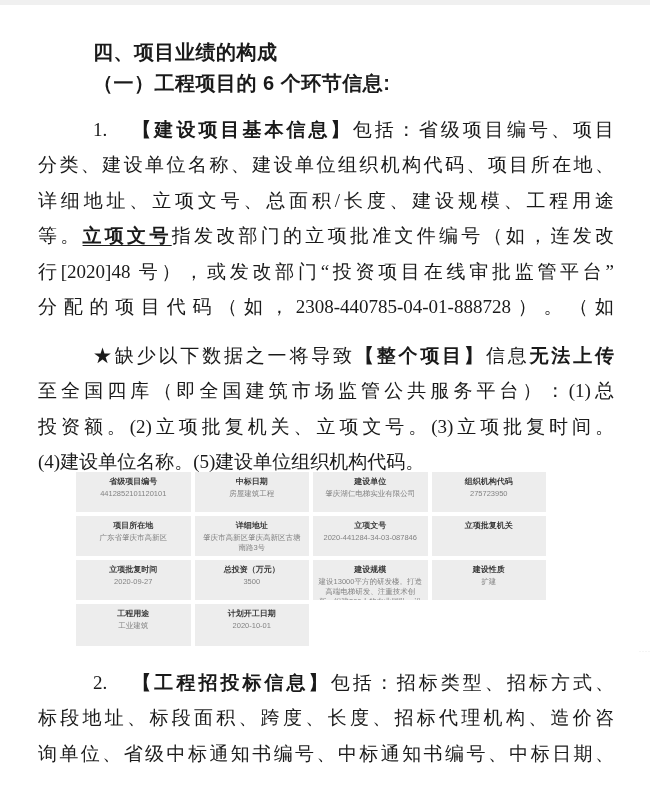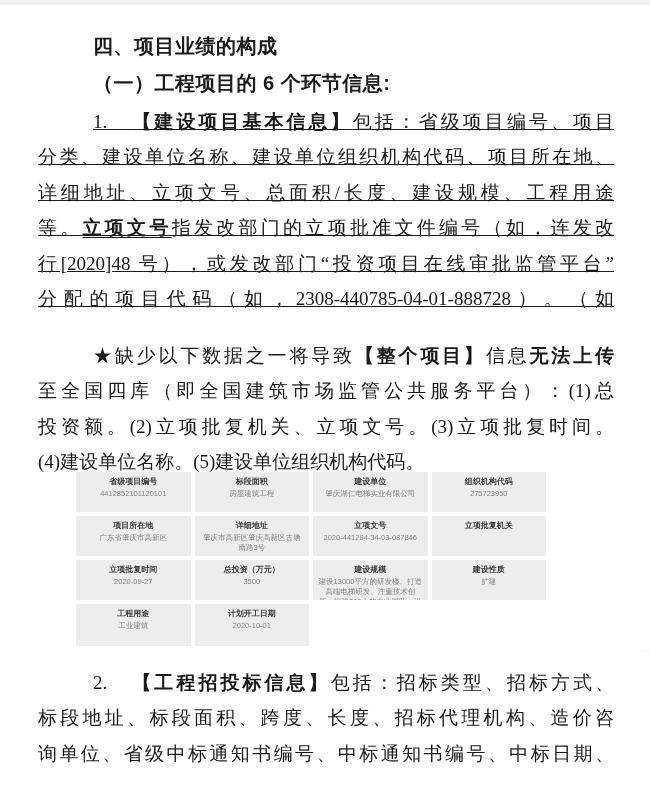--- a/index.html
+++ b/index.html
@@ -14,26 +14,26 @@
   .top-strip {
     position:absolute; top:0; left:0; width:650px; height:5px;
     background:#f0f0f0;
   }
   .heading {
     position:absolute; left:93px;
     font-family:"Liberation Sans","DejaVu Sans",sans-serif;
     font-weight:bold; font-size:20px; letter-spacing:0.5px;
     white-space:nowrap;
   }
-  .h1 { top:33px; }
+  .h1 { top:39px; }
   .h2 { top:70px; }
   .para {
     position:absolute; left:38px; width:576px;
   }
-  .p1 { top:104px;text-decoration:underline; }
+  .p1 { top:112px; }
   .p2 { top:338px; }
   .p3 { top:665px; }
   .line {
     font-size:19px; line-height:35.4px; height:35.4px;
     text-align:justify; text-align-last:justify;
     white-space:nowrap;
   }
   .line.ind { text-indent:55px; }
   .line.last { text-align-last:left; white-space:normal; }
   .b { font-family:"Liberation Sans","DejaVu Sans",sans-serif; font-weight:bold; }
@@ -95,21 +95,21 @@
       <div class="line last"><span>(4)建设单位名称。(5)建设单位组织机构代码。</span></div>
     </div>
 
   <div class="figure">
     <div class="grid">
         <div class="cell">
           <div class="cell-label">省级项目编号</div>
           <div class="cell-value">4412852101120101</div>
         </div>
         <div class="cell">
-          <div class="cell-label">标段面积</div>
+          <div class="cell-label">中标日期</div>
           <div class="cell-value">房屋建筑工程</div>
         </div>
         <div class="cell">
           <div class="cell-label">建设单位</div>
           <div class="cell-value">肇庆湖仁电梯实业有限公司</div>
         </div>
         <div class="cell">
           <div class="cell-label">组织机构代码</div>
           <div class="cell-value">275723950</div>
         </div>

